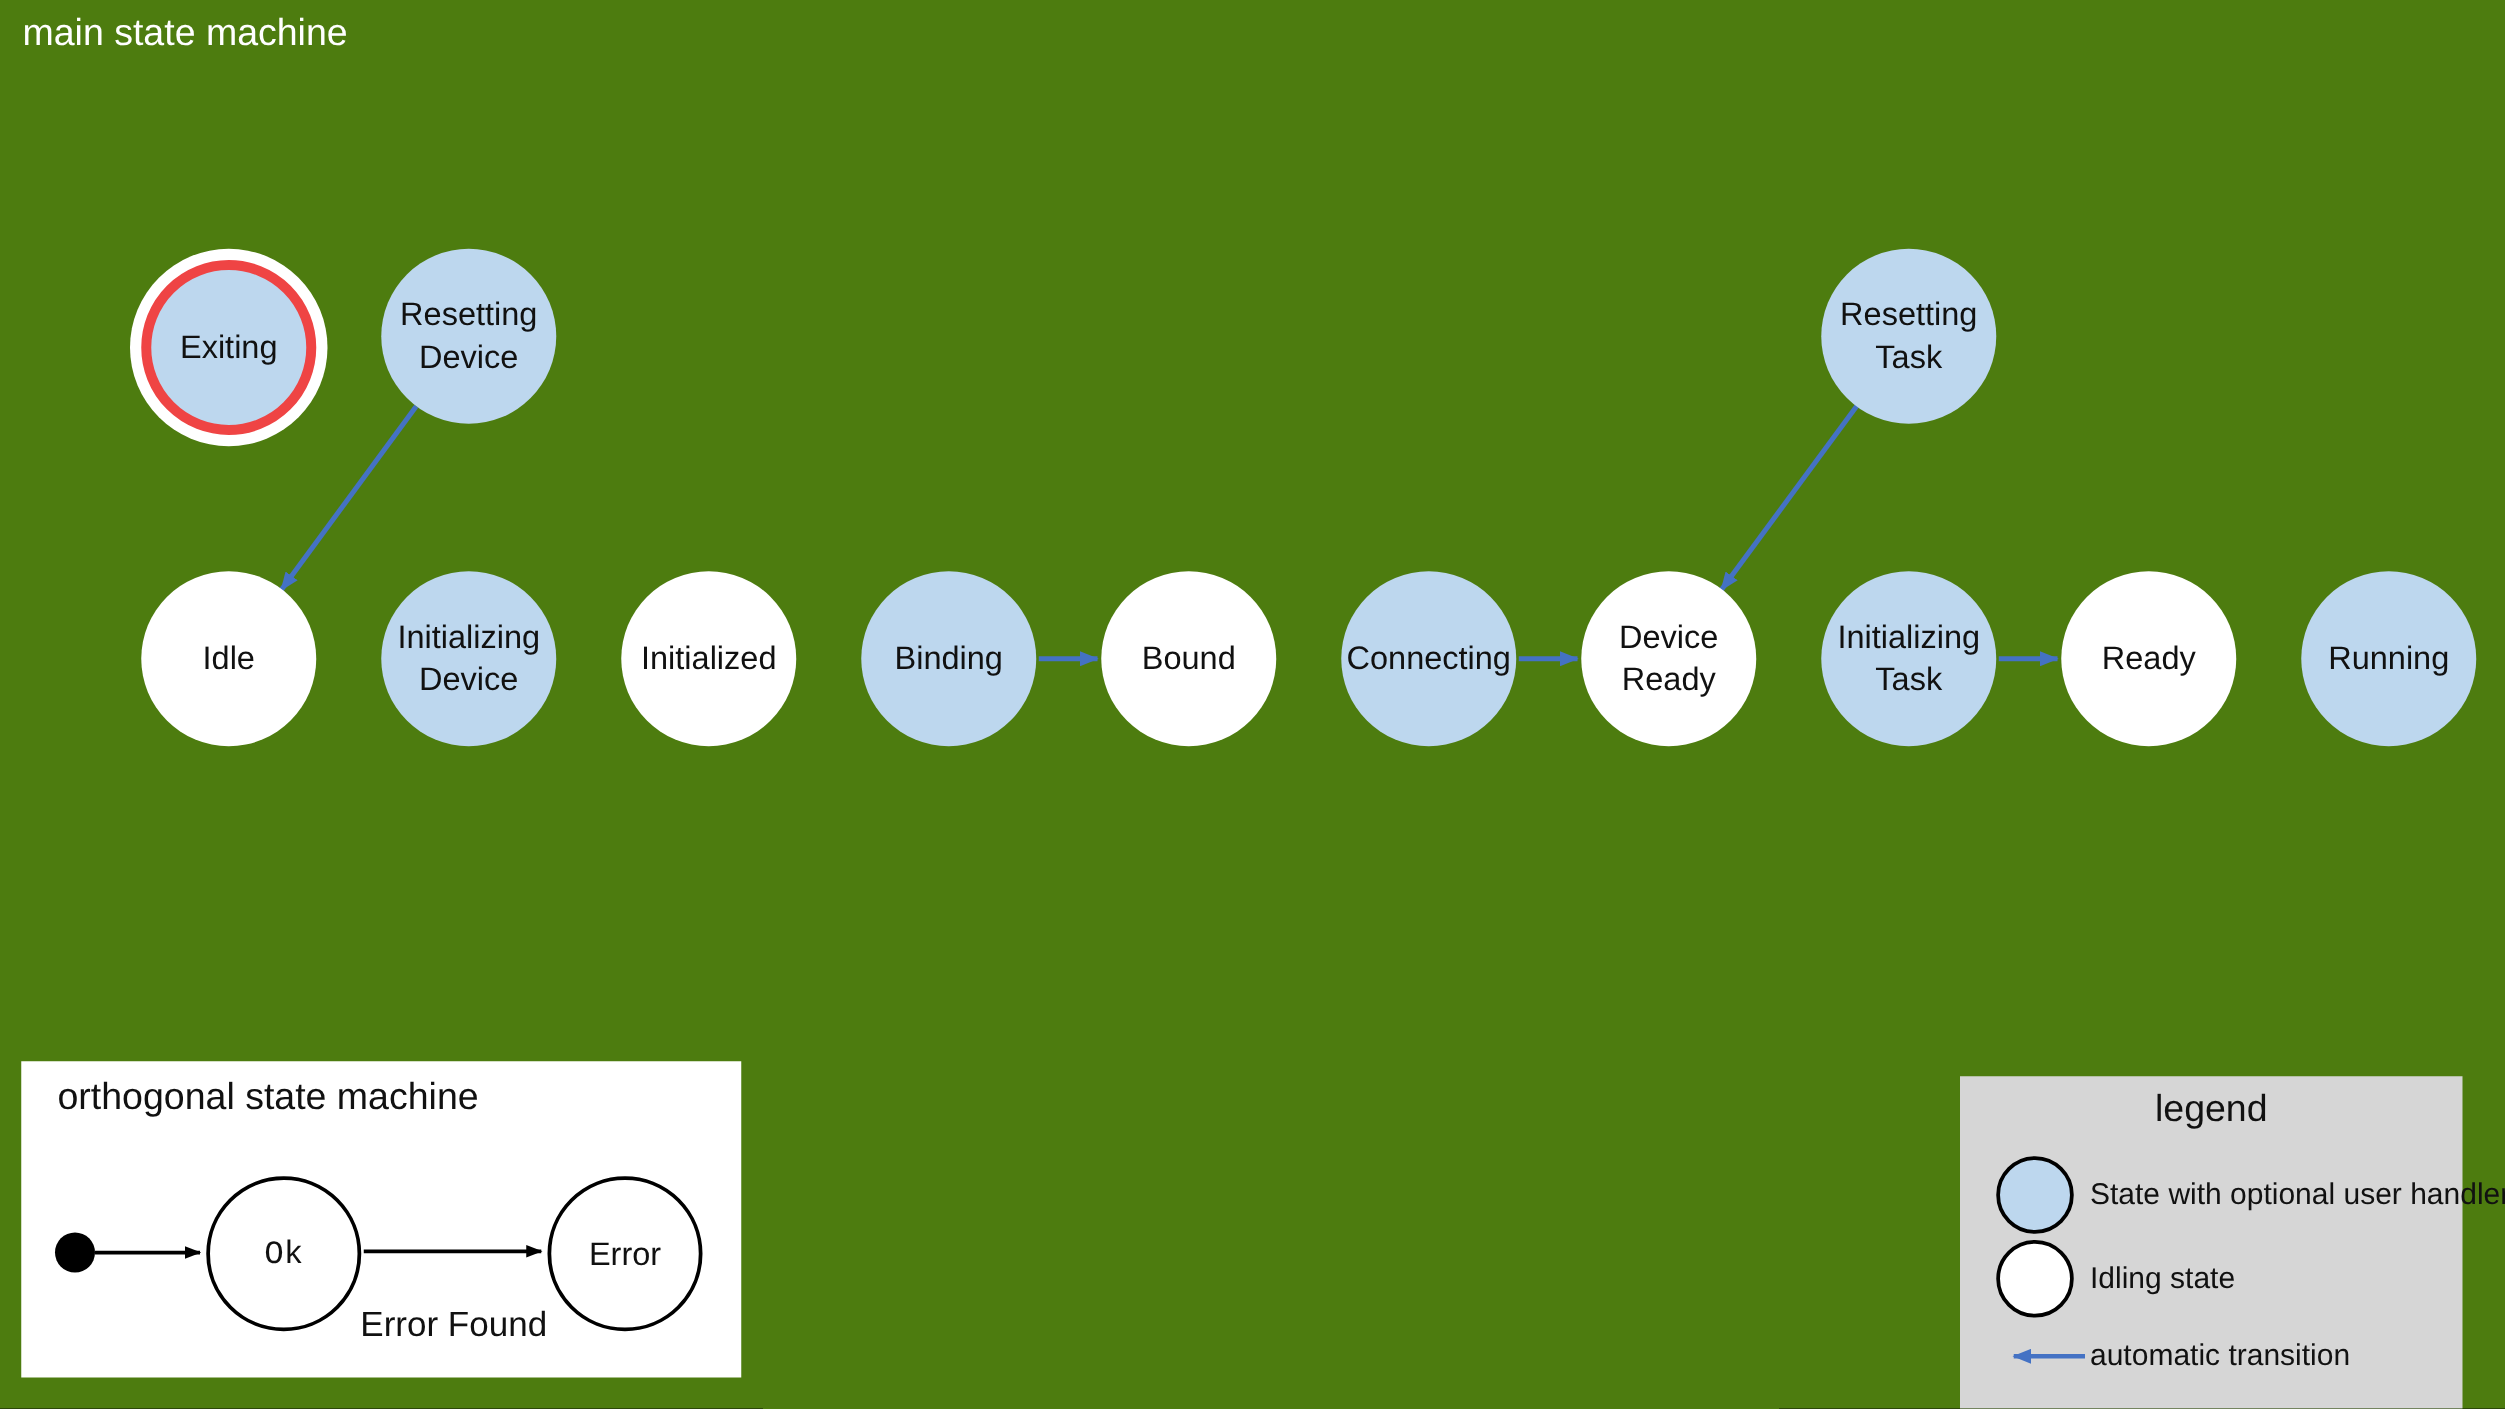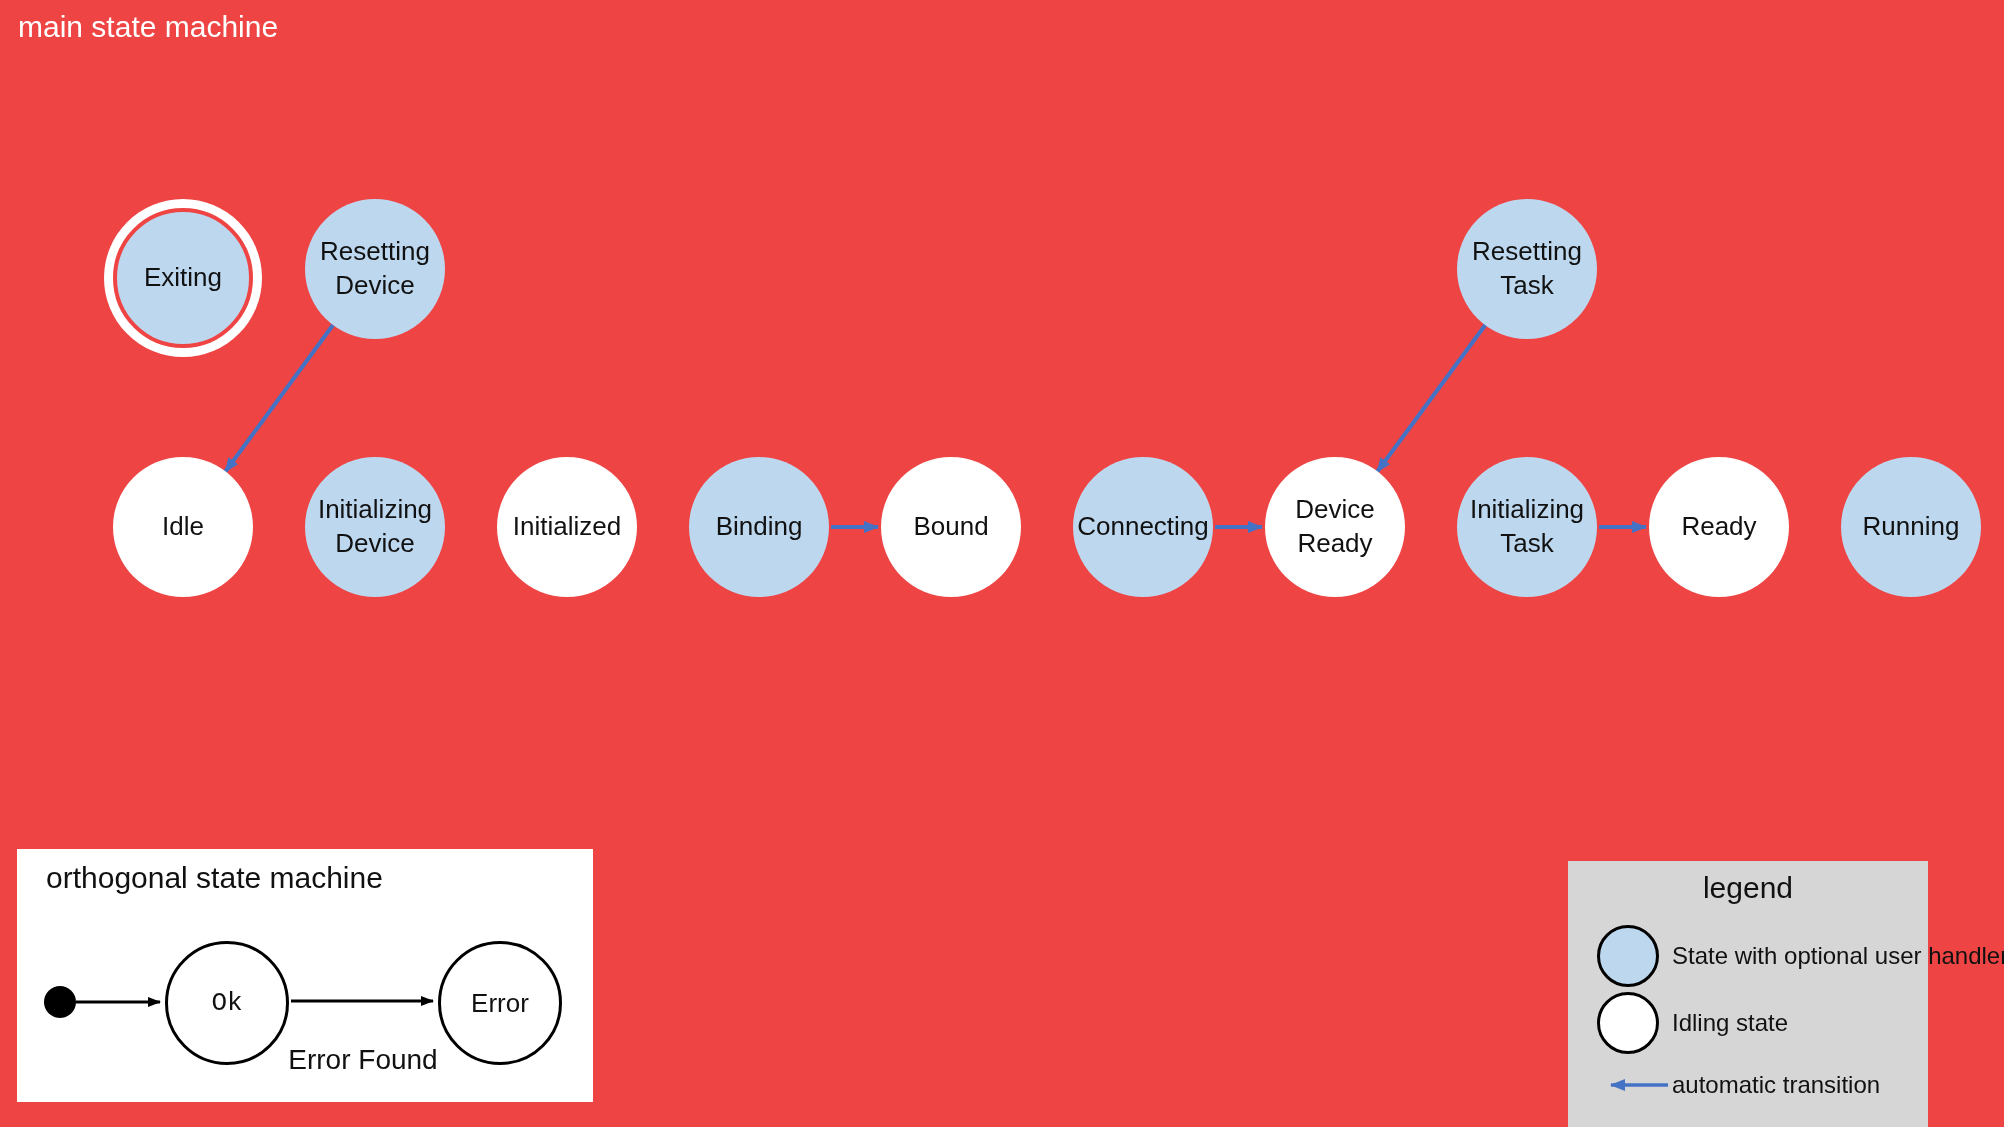--- a/index.html
+++ b/index.html
@@ -1,37 +1,37 @@
 <!DOCTYPE html>
 <html><head>
 <meta charset="utf-8">
 <style>
   html,body{margin:0;padding:0;background:#000;}
-  .canvas{position:relative;width:2004px;height:1127px;background:#ef4444;overflow:hidden;
+  .canvas{position:relative;width:2004px;height:1127px;background:#4d7c0f;overflow:hidden;
           font-family:"Liberation Sans",sans-serif;}
   .main-title{position:absolute;left:18px;top:10px;color:#ffffff;font-size:30px;}
   .arrow-layer{position:absolute;left:0;top:0;width:2004px;height:1127px;pointer-events:none;}
   .state{position:absolute;width:140px;height:140px;border-radius:50%;
          display:flex;align-items:center;justify-content:center;text-align:center;
          color:#111;font-size:26px;line-height:1.3;white-space:pre-line;box-sizing:border-box;}
   .state.handler{background:#bdd7ee;}
   .state.idling{background:#ffffff;}
-  .state.final{border:4px solid #ef4444;box-shadow:0 0 0 9px #ffffff;}
+  .state.final{border:8px solid #ef4444;box-shadow:0 0 0 9px #ffffff;}
   .ortho-box{position:absolute;left:17px;top:849px;width:576px;height:253px;background:#ffffff;}
   .ortho-title{position:absolute;left:29px;top:12px;color:#111;font-size:30px;}
   .ortho-layer{position:absolute;left:0;top:0;width:576px;height:253px;}
   .initial-dot{position:absolute;left:27px;top:137px;width:32px;height:32px;border-radius:50%;background:#000;}
   .ostate{position:absolute;width:124px;height:124px;border-radius:50%;background:#fff;border:3px solid #000;
           box-sizing:border-box;display:flex;align-items:center;justify-content:center;
           color:#111;font-size:26px;}
   .ostate.ok{left:148px;top:92px;font-family:Liberation Mono, monospace;}
   .ostate.error{left:421px;top:92px;}
   .edge-label{position:absolute;left:346px;top:183px;transform:translate(-50%,-50%);
               color:#111;font-size:28px;white-space:nowrap;margin-top:28px;}
-  .legend-box{position:absolute;left:1568px;top:861px;width:360px;height:266px;background:#d6d6d6;}
+  .legend-box{position:absolute;left:1568px;top:861px;width:402px;height:266px;background:#d6d6d6;}
   .legend-title{position:absolute;left:0;top:10px;width:100%;text-align:center;color:#111;font-size:30px;}
   .swatch{position:absolute;left:29px;width:62px;height:62px;border-radius:50%;
           border:3px solid #000;box-sizing:border-box;}
   .swatch.blue{top:64px;background:#bdd7ee;}
   .swatch.white{top:131px;background:#ffffff;}
   .legend-arrow{position:absolute;left:0;top:0;width:436px;height:266px;pointer-events:none;}
   .legend-label{position:absolute;left:104px;transform:translateY(-50%);color:#111;font-size:24px;white-space:nowrap;}
   .legend-label.l1{top:95px;}
   .legend-label.l2{top:162px;}
   .legend-label.l3{top:224px;}

